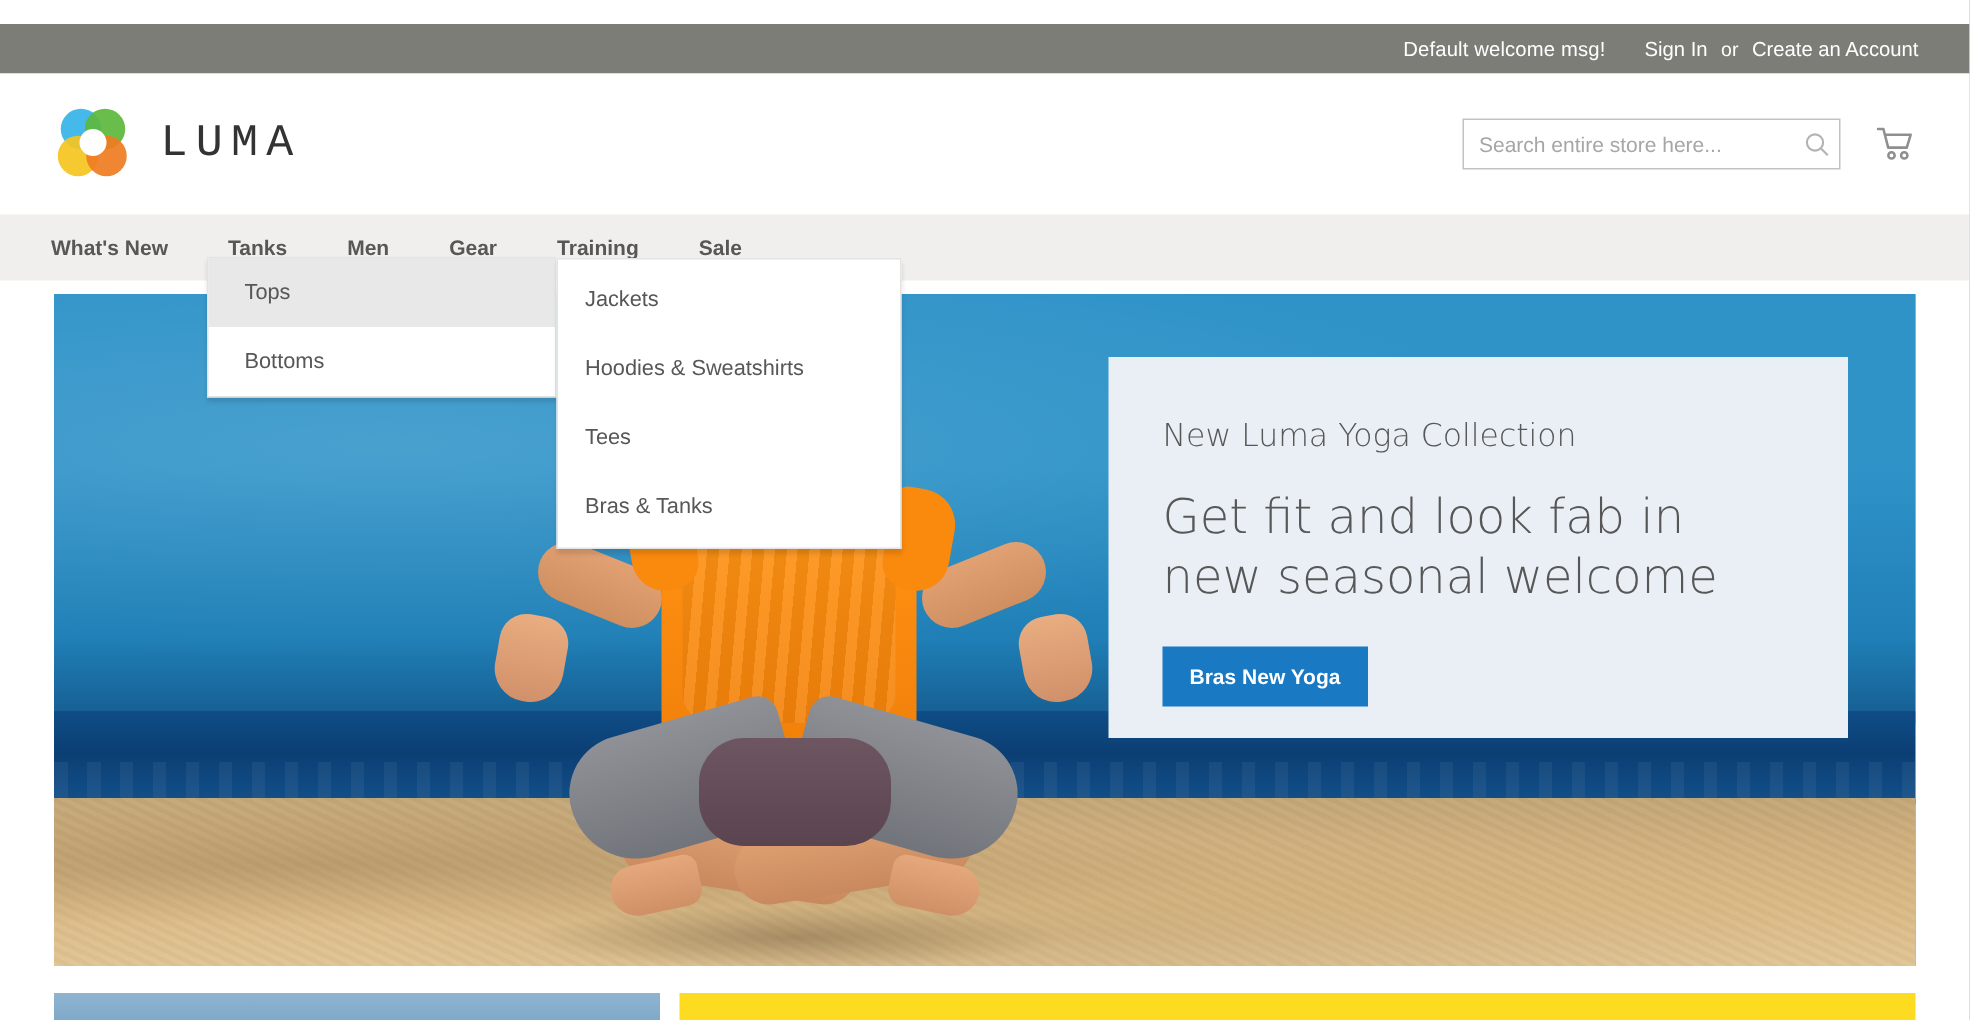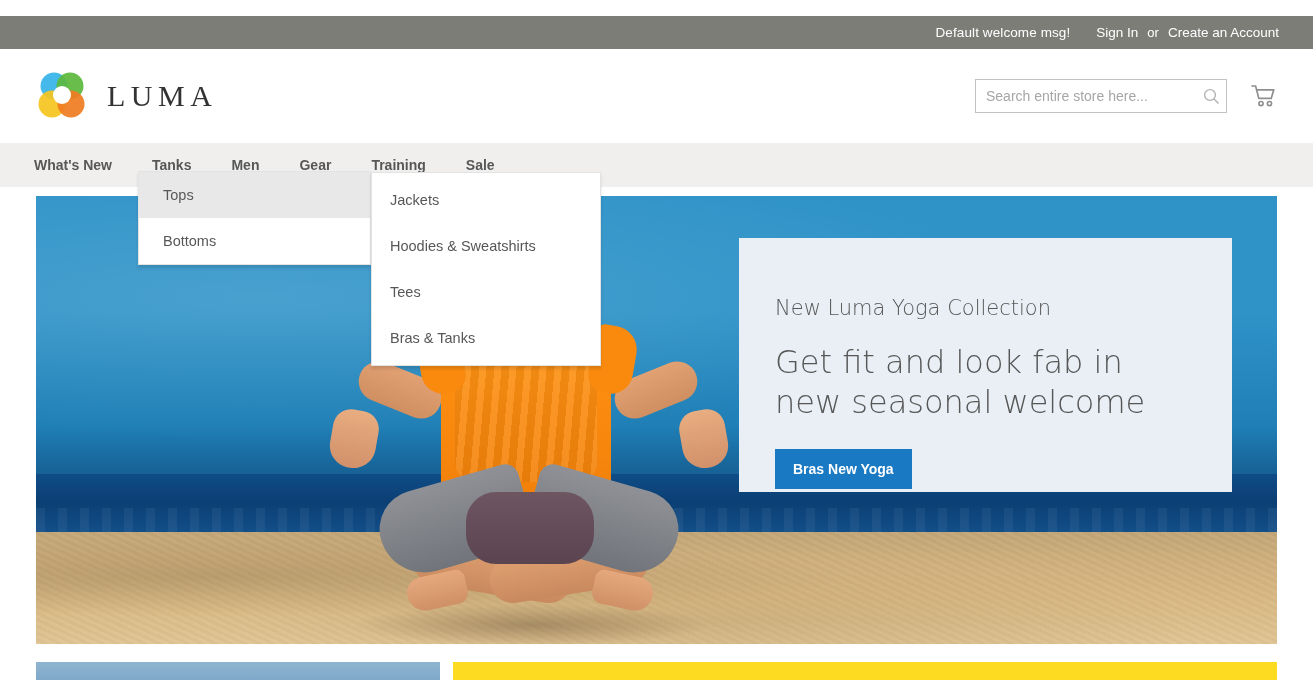--- a/index.html
+++ b/index.html
@@ -35,21 +35,21 @@
     padding: 0 34px;
     position: relative;
   }
   .logo-wrap { display: flex; align-items: center; gap: 17px; }
   .logo-mark { width: 56px; height: 56px; position: relative; }
   .logo-text {
     font-size: 30px;
     letter-spacing: 5.5px;
     color: #333333;
     font-weight: 400;
-    font-family: Liberation Serif, serif;
+    font-family: Liberation Mono, monospace;
   }
 
   .header-right {
     margin-left: auto;
     display: flex;
     align-items: center;
     gap: 22px;
   }
   .search-box {
     width: 252px; height: 34px;
@@ -194,21 +194,21 @@
 
   
   .hero-panel {
     position: absolute;
     left: 703px; top: 42px;
     width: 493px; height: 254px;
     background: #e9eff5;
     padding: 40px 36px 0 36px;
     z-index: 10;
   }
-  .hero-eyebrow { font-size: 21px; color: #575757; font-weight: 300; font-family: "DejaVu Sans", sans-serif; margin-top: 18px; }
+  .hero-eyebrow { font-size: 21px; color: #575757; font-weight: 300; font-family: "DejaVu Sans", sans-serif; }
   .hero-title {
     margin-top: 22px;
     font-size: 32px;
     line-height: 1.26;
     color: #575757;
     font-weight: 300;
     font-family: "DejaVu Sans", sans-serif;
   }
   .hero-btn {
     margin-top: 26px;

